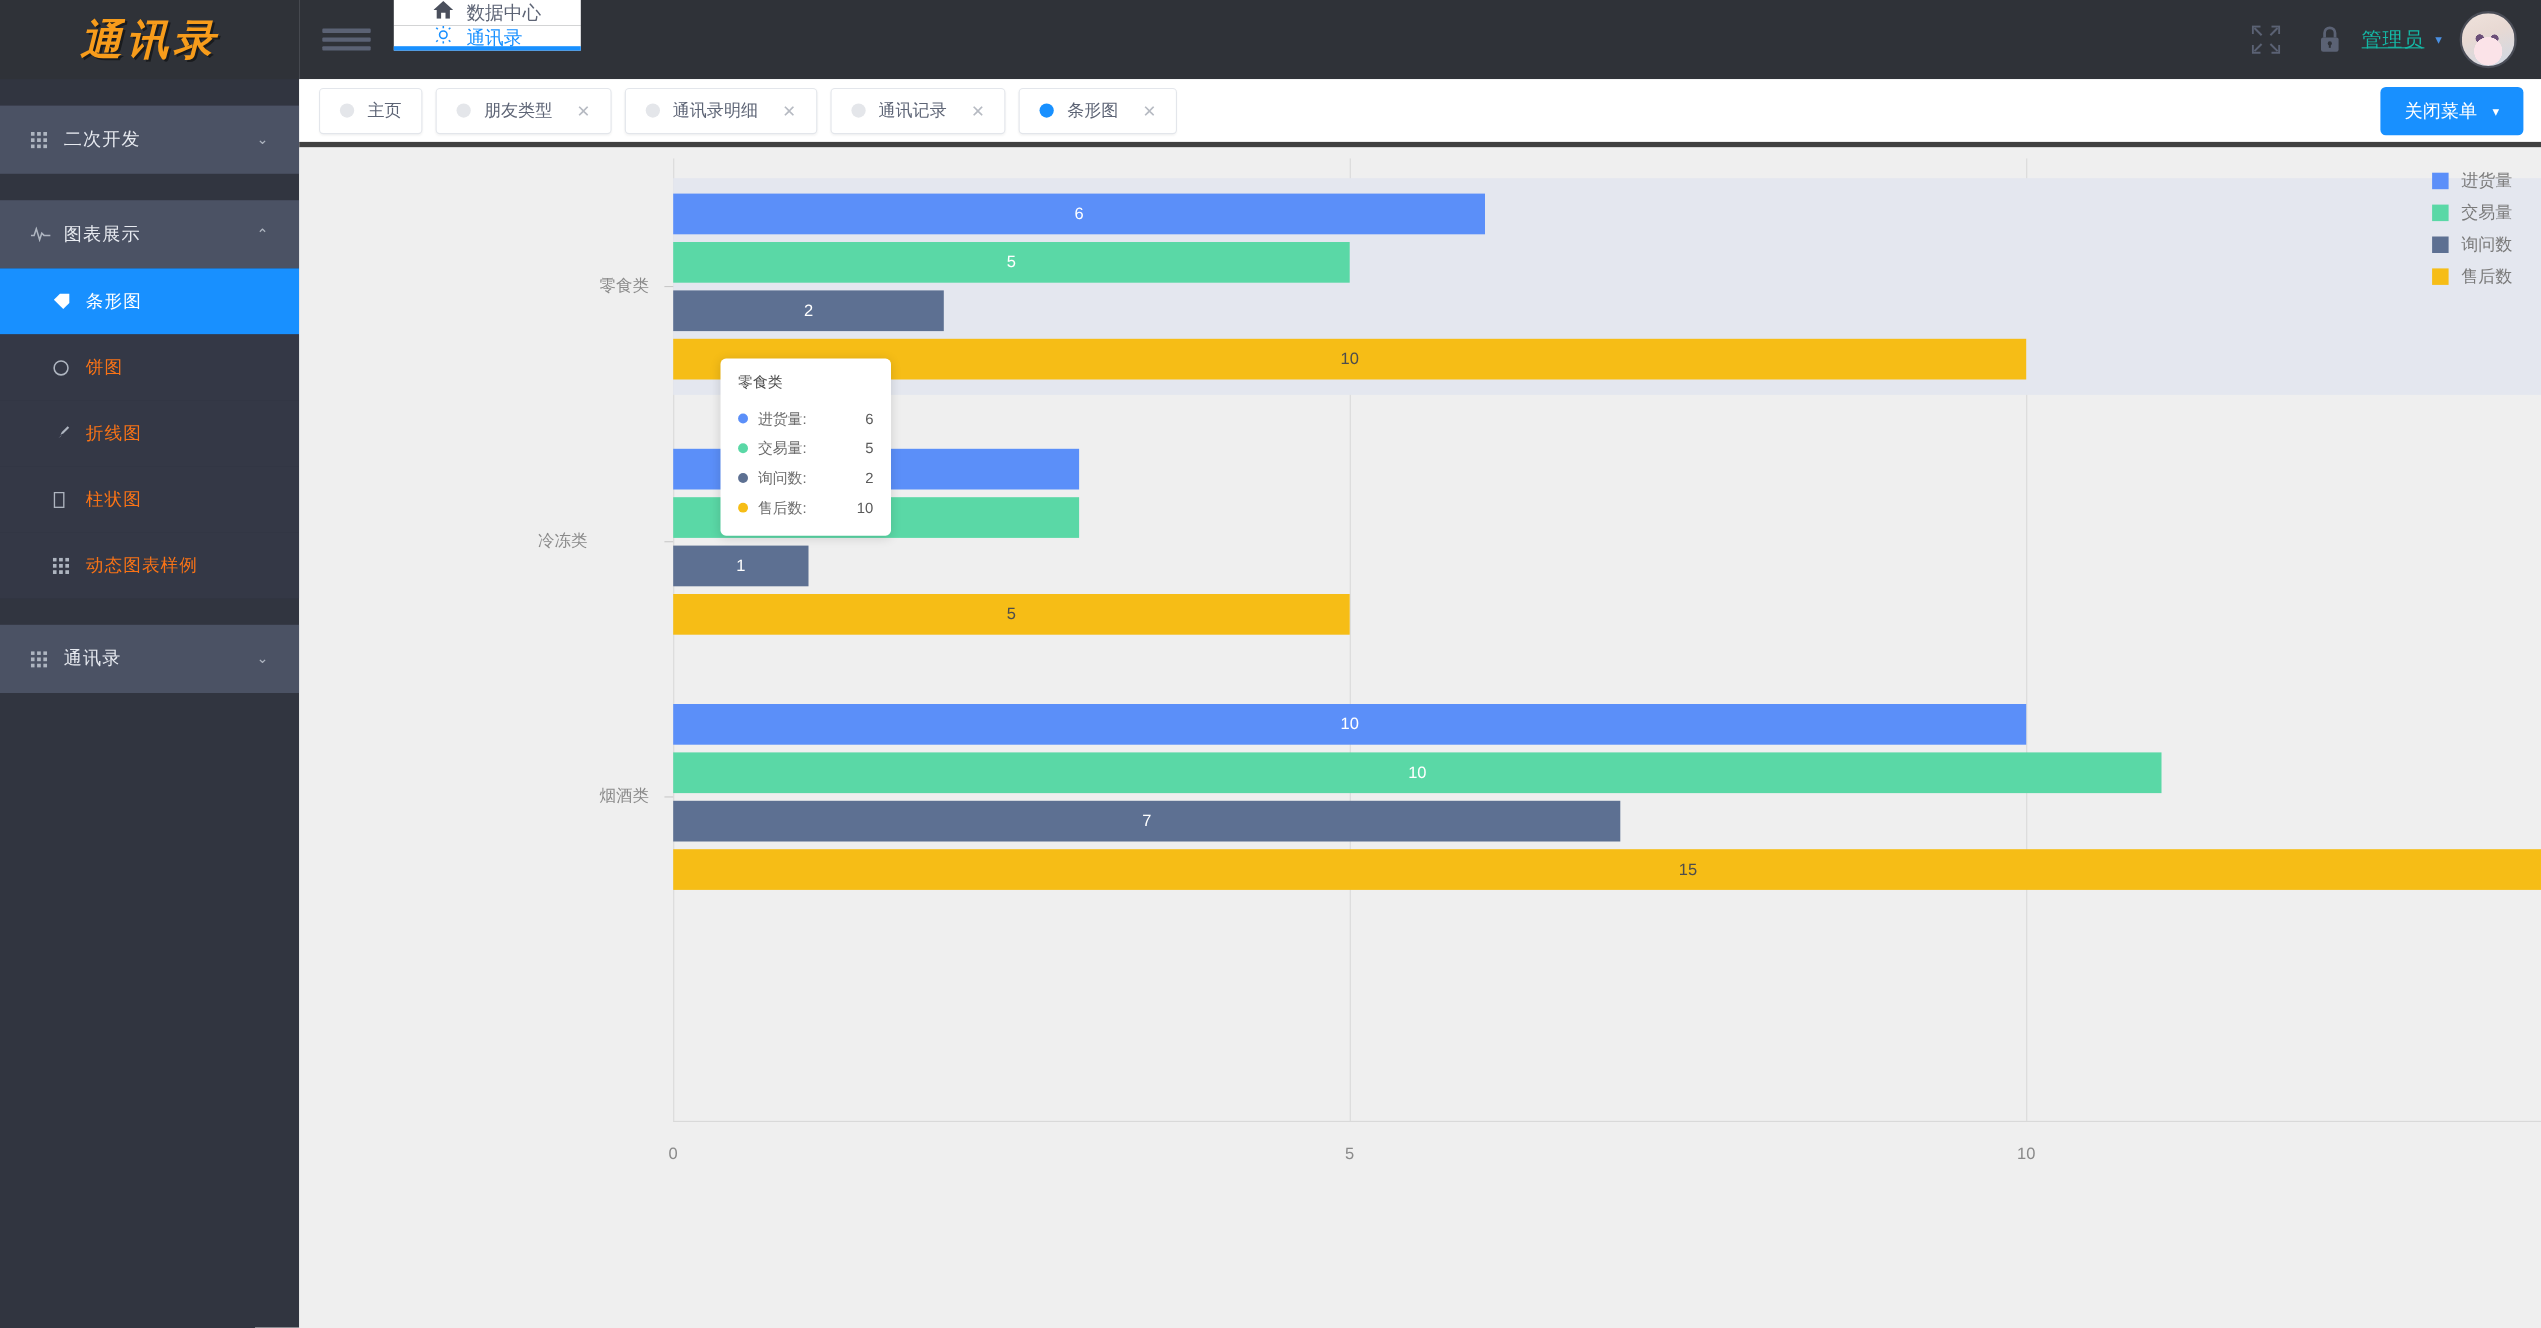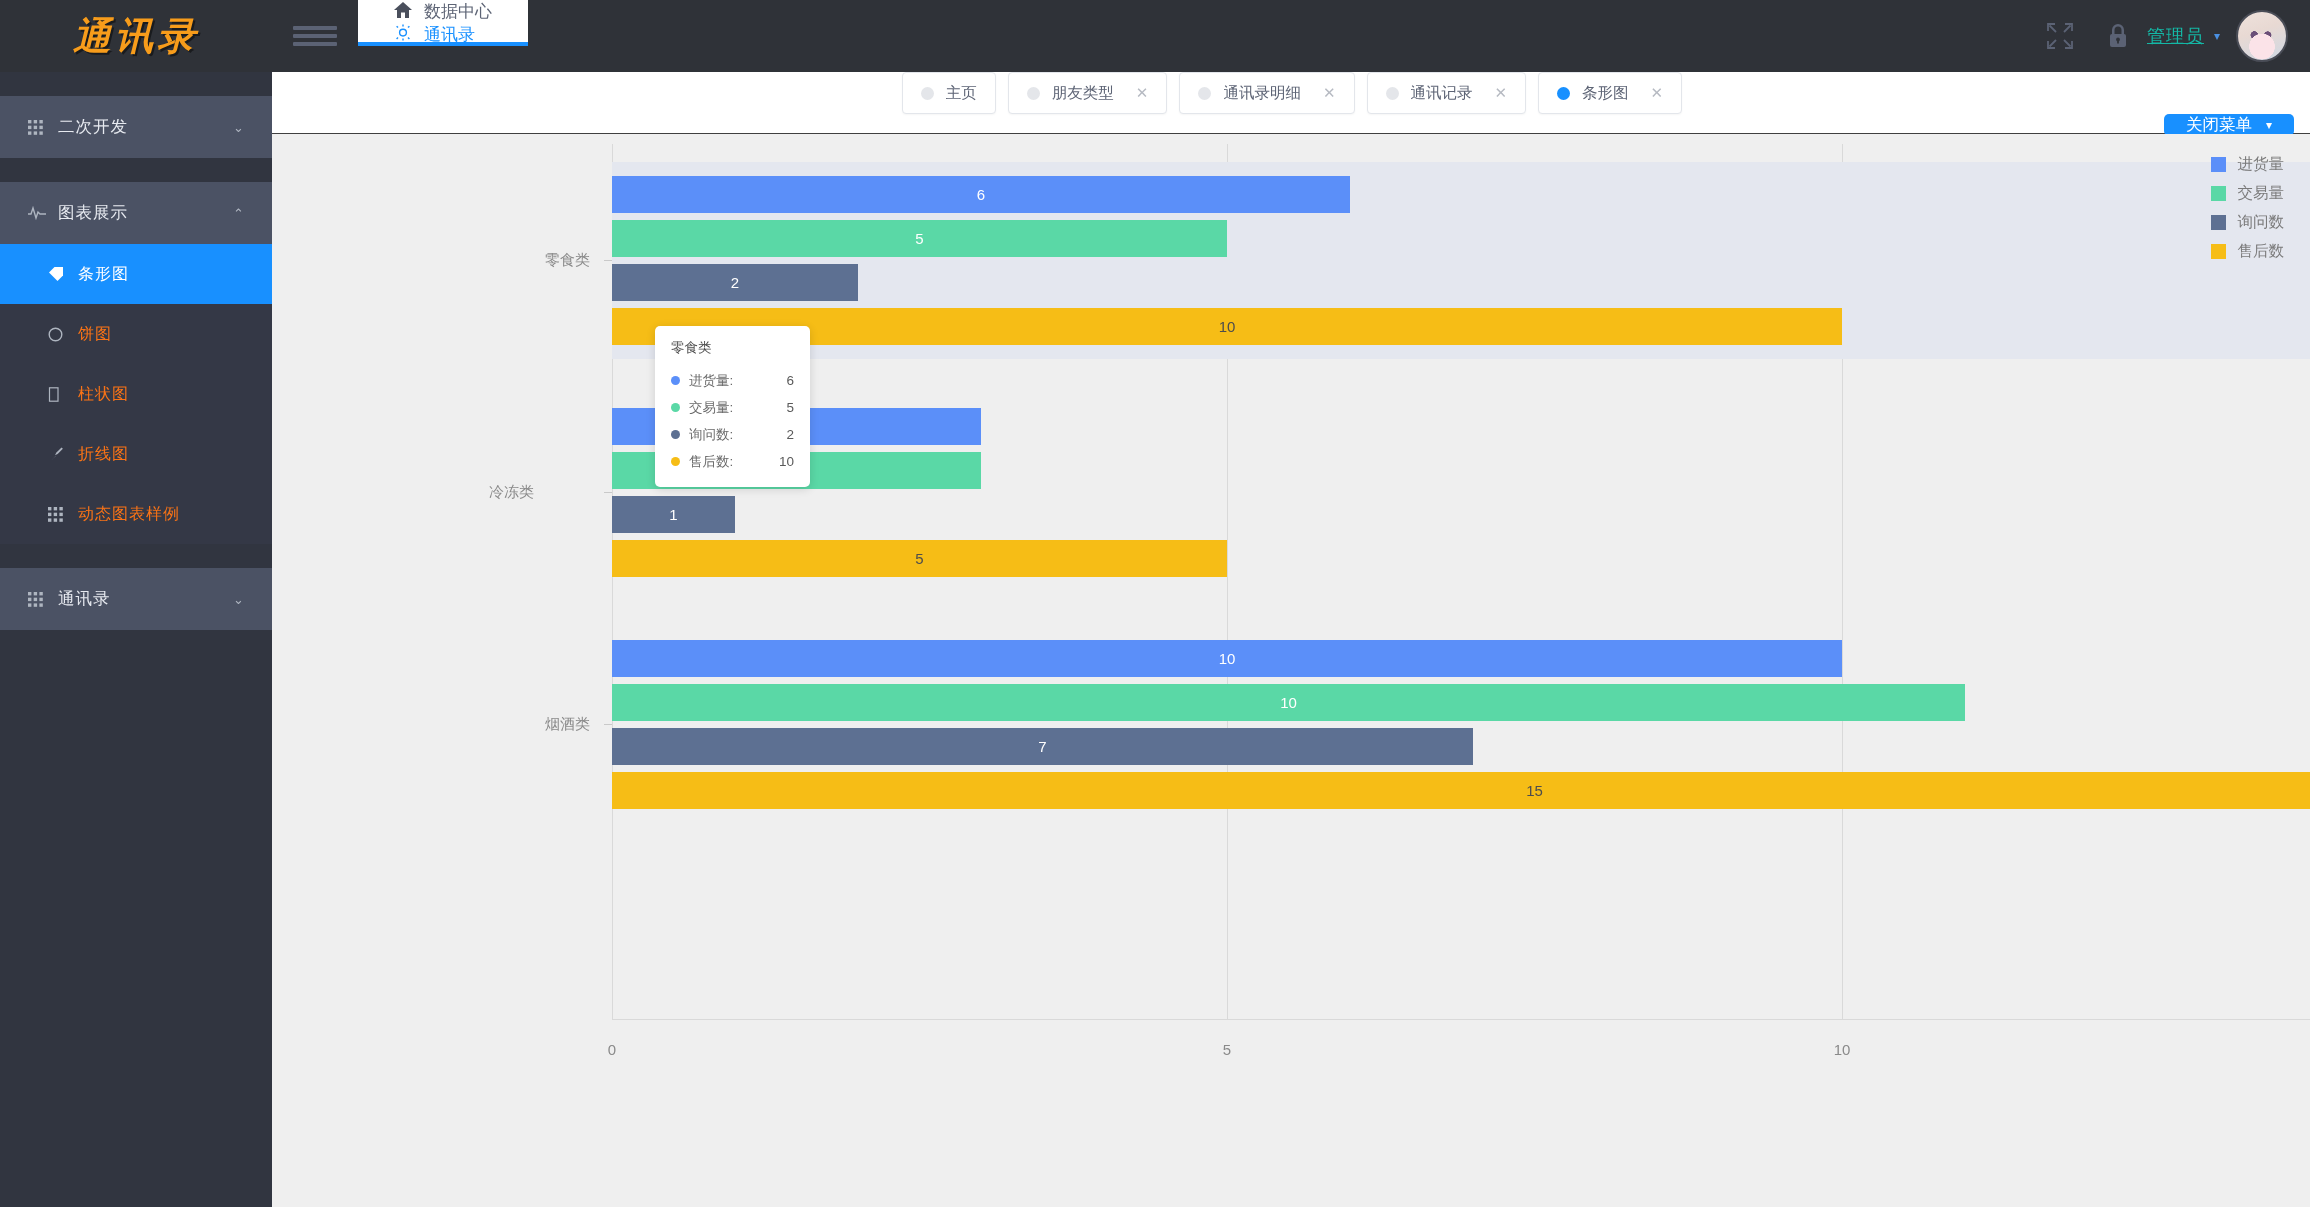--- a/index.html
+++ b/index.html
@@ -79,22 +79,22 @@
       radial-gradient(circle at 34% 48%, #6b4f78 0 9%, transparent 10%),
       radial-gradient(circle at 62% 48%, #6b4f78 0 9%, transparent 10%),
       linear-gradient(160deg,#efe2dc 0%,#e8d9d3 40%,#cfd8e4 100%);
     border:2px solid #4a4d57;
     overflow:hidden;
   }
 
   
   .tabbar {
     position:absolute; left:272px; top:72px; right:0; height:62px;
-    background:#fff; border-bottom:1px solid #404040;
-    display:flex; align-items:center; padding:0 16px 0 18px;flex-direction:column;
+    background:#fff; border-bottom:5px solid #404040;
+    display:flex; align-items:center; padding:0 16px 0 18px;
   }
   .tabs { display:flex; align-items:center; gap:12px; }
   .tab {
     display:flex; align-items:center; gap:12px;
     height:42px; padding:0 18px; background:#fff;
     border:1px solid #e3e6eb; border-radius:4px;
     font-size:15.5px; color:#5d6475; cursor:pointer; white-space:nowrap;
     box-shadow:0 1px 2px rgba(0,0,0,0.04);
   }
   .tab .dot { width:13px; height:13px; border-radius:50%; background:#e4e6ea; flex:0 0 13px;}
@@ -213,35 +213,35 @@
         <span class="mi-ico">
           <svg width="15" height="15" viewBox="0 0 15 15" fill="none" stroke="currentColor" stroke-width="1.4">
             <circle cx="7.5" cy="7.5" r="6.3"></circle>
           </svg>
         </span>
         <span class="mi-label">饼图</span>
       </li>
 
       <li class="menu-item sub">
         <span class="mi-ico">
-          <svg width="12" height="15" viewBox="0 0 12 15" fill="none" stroke="currentColor" stroke-width="1.2">
-            <rect x="1.5" y="0.8" width="8.5" height="13.4"></rect>
-          </svg>
-        </span>
-        <span class="mi-label">柱状图</span>
-      </li>
-
-      <li class="menu-item sub">
-        <span class="mi-ico">
           <svg width="16" height="16" viewBox="0 0 16 16" fill="currentColor">
             <path d="M14.5 1.5 L9.2 6.8 L8 9.3 L10.6 8.1 L15.9 2.8 Z" transform="translate(-1,0)"></path>
             <path d="M7.6 9.9 L5.3 12.2 L3.1 14.5 L5.1 12.4 L7.9 10.1 Z"></path>
           </svg>
         </span>
         <span class="mi-label">折线图</span>
+      </li>
+
+      <li class="menu-item sub">
+        <span class="mi-ico">
+          <svg width="12" height="15" viewBox="0 0 12 15" fill="none" stroke="currentColor" stroke-width="1.2">
+            <rect x="1.5" y="0.8" width="8.5" height="13.4"></rect>
+          </svg>
+        </span>
+        <span class="mi-label">柱状图</span>
       </li>
 
       <li class="menu-item sub">
         <span class="mi-ico">
           <svg width="15" height="15" viewBox="0 0 15 15">
               <g fill="currentColor">
           <rect x="0" y="0" width="3.4" height="3.4"></rect>
                 <rect x="5.7" y="0" width="3.4" height="3.4"></rect>
                 <rect x="11.4" y="0" width="3.4" height="3.4"></rect>
           <rect x="0" y="5.7" width="3.4" height="3.4"></rect>

